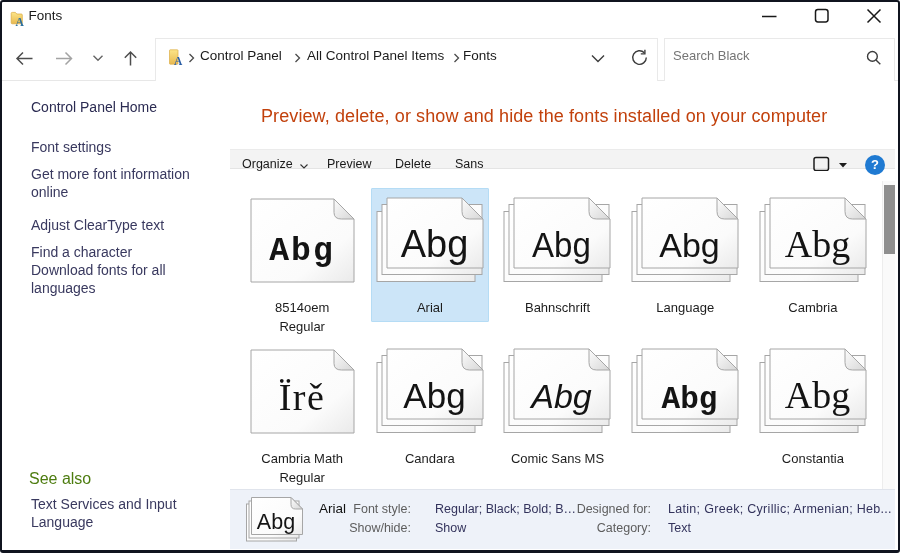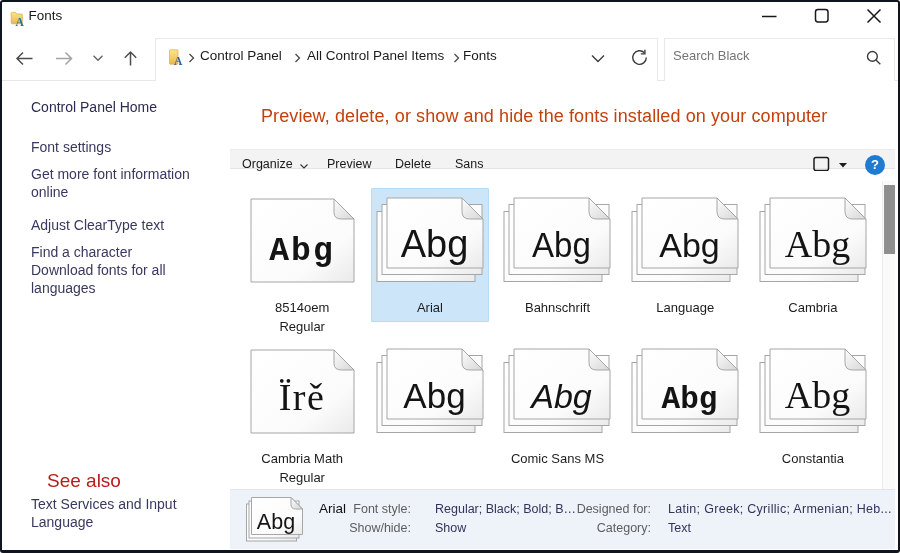--- a/index.html
+++ b/index.html
@@ -102,21 +102,21 @@
 </div>
 
 <div class="a sb" style="left:29px;top:96px;width:172px">
 <a class="sblink" style="margin-bottom:22px;color:#2b2b52">Control Panel Home</a>
 <a class="sblink" style="margin-bottom:9px">Font settings</a>
 <a class="sblink" style="margin-bottom:15px">Get more font information online</a>
 <a class="sblink" style="margin-bottom:9px">Adjust ClearType text</a>
 <a class="sblink" style="">Find a character</a>
 <a class="sblink">Download fonts for all languages</a>
 </div>
-<div class="a" style="left:45px;top:468px;font-size:19px;color:#b91c1c">See also</div>
+<div class="a" style="left:27px;top:468px;font-size:16px;color:#4d7c0f">See also</div>
 <div class="a sblink" style="left:29px;top:493px;width:180px">Text Services and Input Language</div>
 
 <div class="a heading" style="left:259px;top:104px">Preview, delete, or show and hide the fonts installed on your computer</div>
 
 <div class="a toolbar">
 <span class="tb" style="left:12px">Organize</span>
 <svg class="a" style="left:70px;top:14px" width="8" height="5" viewBox="0 0 8 5">
         <path d="M0.5,0.5 L4,4 L7.5,0.5" stroke="#333" stroke-width="1.1" fill="none"></path>
       </svg>
 <span class="tb" style="left:97px">Preview</span>
@@ -198,20 +198,21 @@
 <text x="58.5" y="60" text-anchor="middle" font-family="Liberation Mono" font-size="31" fill="#141414" font-weight="700">Abg</text>
         </svg></div>
 <div class="a" style="left:528.7px;top:167px"><svg width="108" height="86" viewBox="0 0 108 86">
 <rect x="1" y="14.5" width="98" height="70" fill="url(#pg)" stroke="#a6a6a6"></rect>
 <rect x="6" y="7.5" width="100" height="70" fill="url(#pg)" stroke="#a6a6a6"></rect>
 <path d="M11,1 H86 L107,22 V71 H11 Z" fill="url(#pg)" stroke="#a6a6a6"></path>
 <path d="M86,1 V14.5 Q86,22 93.5,22 H107 Z" fill="url(#fold)" stroke="#a6a6a6"></path>
 <text x="58.5" y="60" text-anchor="middle" font-family="Liberation Serif" font-size="38" fill="#141414">Abg</text>
         </svg></div>
 <div class="lbl" style="left:8.200000000000003px;top:269px;width:128px">Cambria Math<br>Regular</div>
+<div class="lbl" style="left:135.89999999999998px;top:269px;width:128px">Candara</div>
 <div class="lbl" style="left:263.5px;top:269px;width:128px">Comic Sans MS</div>
 <div class="lbl" style="left:518.9000000000001px;top:269px;width:128px">Constantia</div>
 </div>
 <div class="a scroll">
       <div class="thumb"></div>
     </div>
 
 <div class="a details">
 <div class="a" id="dicon" style="left:15.5px;top:7px"><svg width="57" height="50" viewBox="0 0 57 50">
 <rect x="0.5" y="7" width="50" height="37" fill="url(#pg)" stroke="#a6a6a6"></rect>

